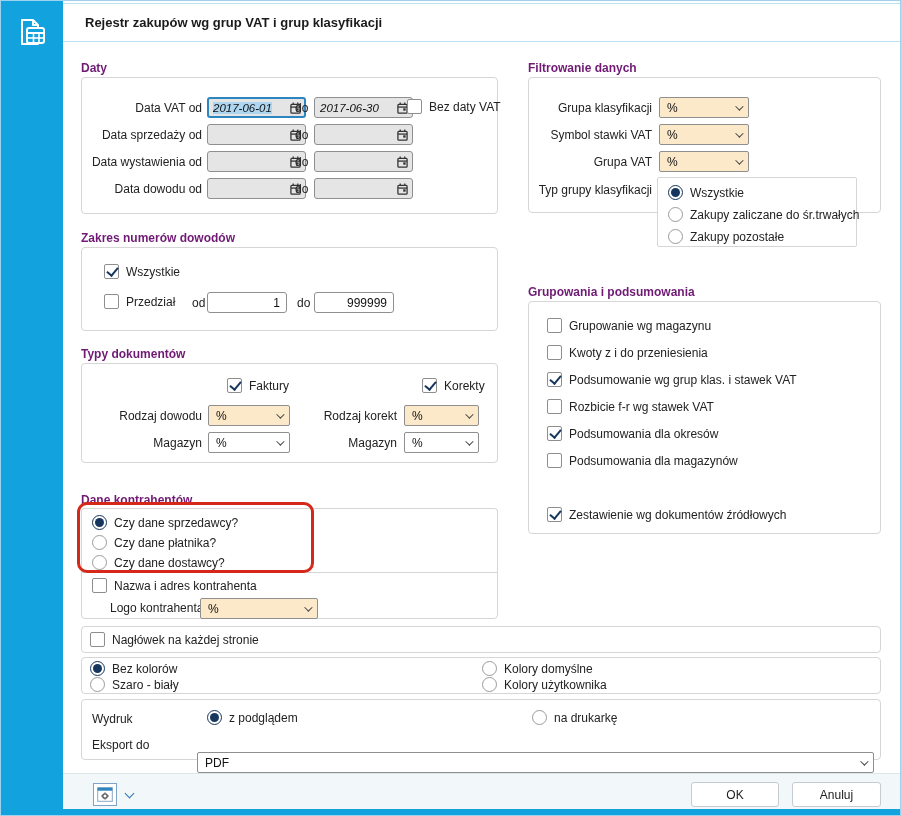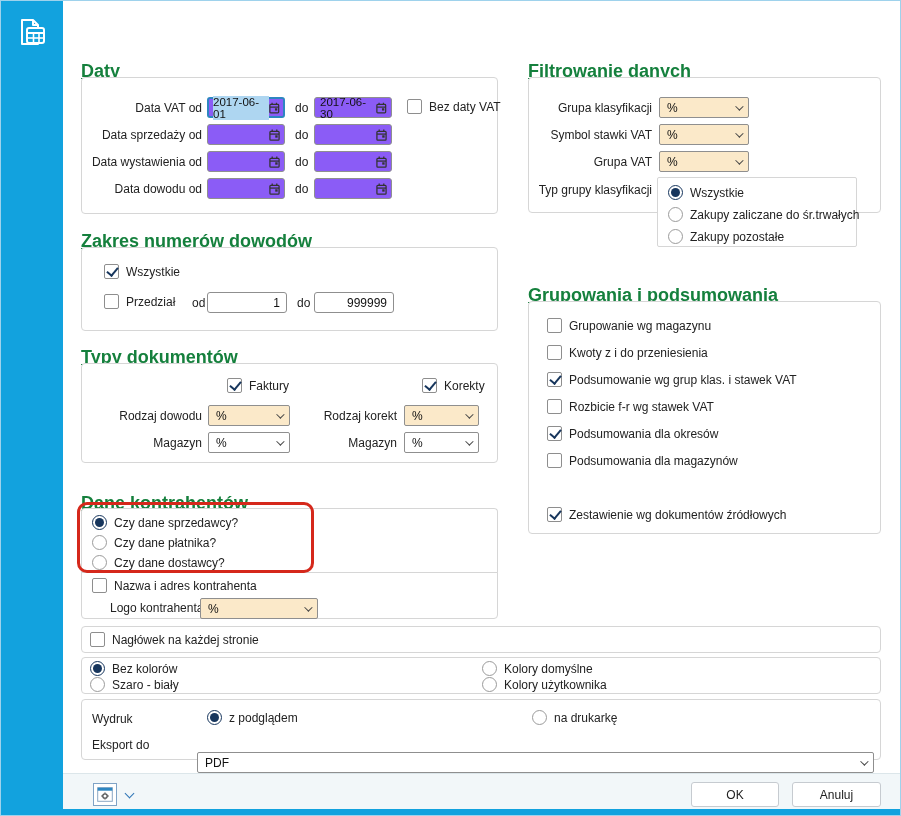--- a/index.html
+++ b/index.html
@@ -12,33 +12,33 @@
   .sidebar { position:absolute; left:0; top:0; width:62px; height:816px; background:#12A2DE; z-index:5; }
   .sidebar-icon { position:absolute; left:11px; top:11px; }
   
   .header {
     position:absolute; left:62px; top:2px; width:837px; height:39px; background:#fff;
     border-top:1px solid #BCE1F3; border-bottom:1px solid #BCE1F3;
     display:flex; align-items:center; padding-left:22px; z-index:4;
   }
   .header .title { font-size:13px; font-weight:bold; color:#1a1a1a; }
   
-  .stitle { position:absolute; font-size:18px; font-weight:bold; color:#15803d; white-space:nowrap;text-decoration:underline; }
+  .stitle { position:absolute; font-size:12px; font-weight:bold; color:#701a75; white-space:nowrap; }
   .gbox { position:absolute; border:1px solid #D6D6D6; border-radius:4px; background:#fff; }
   .rlabel { position:absolute; font-size:12px; color:#222; text-align:right; white-space:nowrap; }
   .llabel { position:absolute; font-size:12px; color:#222; white-space:nowrap; }
   .opt { position:absolute; display:flex; align-items:center; gap:7px; font-size:12px; color:#222; white-space:nowrap; }
   .cb { position:relative; display:inline-block; width:15px; height:15px; border:1px solid #8e8e8e; border-radius:2px; background:#fff; flex-shrink:0; }
   .cb.on::after { content:""; position:absolute; left:4px; top:0px; width:5px; height:9px;
     border:solid #17365D; border-width:0 2px 2px 0; transform:rotate(40deg); }
   .rb { position:relative; display:inline-block; width:15px; height:15px; border:1px solid #9b9b9b; border-radius:50%; background:#fff; flex-shrink:0; }
   .rb.on { border-color:#17365D; }
   .rb.on::after { content:""; position:absolute; left:2px; top:2px; width:9px; height:9px; border-radius:50%; background:#17365D; }
-  .dfield { position:absolute; width:78px; height:21px; border:1px solid #8f8f8f; border-radius:3px; background:#8b5cf6;
-    display:flex; align-items:center; justify-content:space-between; padding:0 4px 0 5px; font-size:11.5px; color:#111; }
+  .dfield { position:absolute; width:99px; height:21px; border:1px solid #8f8f8f; border-radius:3px; background:#e5e5e5;
+    display:flex; align-items:center; justify-content:space-between; padding:0 4px 0 5px; font-size:11.5px; color:#111;font-style:italic; }
   .dfield.focus { border:2px solid #2E86C1; padding:0 3px 0 4px; }
   .dfield .sel { background:#AED6F1; }
   .nfield { position:absolute; width:80px; height:21px; border:1px solid #8f8f8f; border-radius:3px; background:#fff;
     display:flex; align-items:center; justify-content:flex-end; padding:0 6px; font-size:12px; color:#111; }
   .combo { position:absolute; height:21px; border:1px solid #8f8f8f; border-radius:2px; background:#fff;
     display:flex; align-items:center; justify-content:space-between; padding:0 7px; font-size:12px; color:#111; }
   .combo.yellow { background:#FBE9C9; }
   .caret { width:6px; height:6px; border-right:1.5px solid #444; border-bottom:1.5px solid #444;
     transform:rotate(45deg) translateY(-2px); flex-shrink:0; margin-left:8px; }
   .annotation { position:absolute; border:3px solid #D5281B; border-radius:10px; z-index:6; pointer-events:none; }
@@ -62,20 +62,23 @@
       <path d="M10 8 H21 L26 13 V32 H10 Z" stroke="#fff" stroke-width="2" stroke-linejoin="round"></path>
       <path d="M21 8 V13 H26" stroke="#fff" stroke-width="2" stroke-linejoin="round"></path>
       <rect x="15" y="16" width="17" height="15" rx="2" fill="#12A2DE" stroke="#fff" stroke-width="2"></rect>
       <line x1="15" y1="21" x2="32" y2="21" stroke="#fff" stroke-width="2"></line>
       <line x1="21.5" y1="21" x2="21.5" y2="31" stroke="#fff" stroke-width="1.6"></line>
       <line x1="27" y1="21" x2="27" y2="31" stroke="#fff" stroke-width="1.6"></line>
       <line x1="15" y1="26" x2="32" y2="26" stroke="#fff" stroke-width="1.6"></line>
     </svg>
   </div>
 
+  <div class="header">
+    <span class="title">Rejestr zakupów wg grup VAT i grup klasyfikacji</span>
+  </div>
 
   <div class="stitle" style="left:80px; top:60px;">Daty</div>
   <div class="gbox" style="left:80px; top:76px; width:417px; height:137px;">
 
     <div class="rlabel" style="left:0; top:23px; width:120px;">Data VAT od</div>
     <div class="dfield focus" style="left:125px; top:19px;">
       <span class="sel">2017-06-01</span>
       <svg width="11" height="12" viewBox="0 0 12 13">
           <rect x="1" y="2.5" width="10" height="9.5" rx="1" fill="none" stroke="#333" stroke-width="1.4"></rect>
           <line x1="1" y1="5.5" x2="11" y2="5.5" stroke="#333" stroke-width="1.4"></line>

